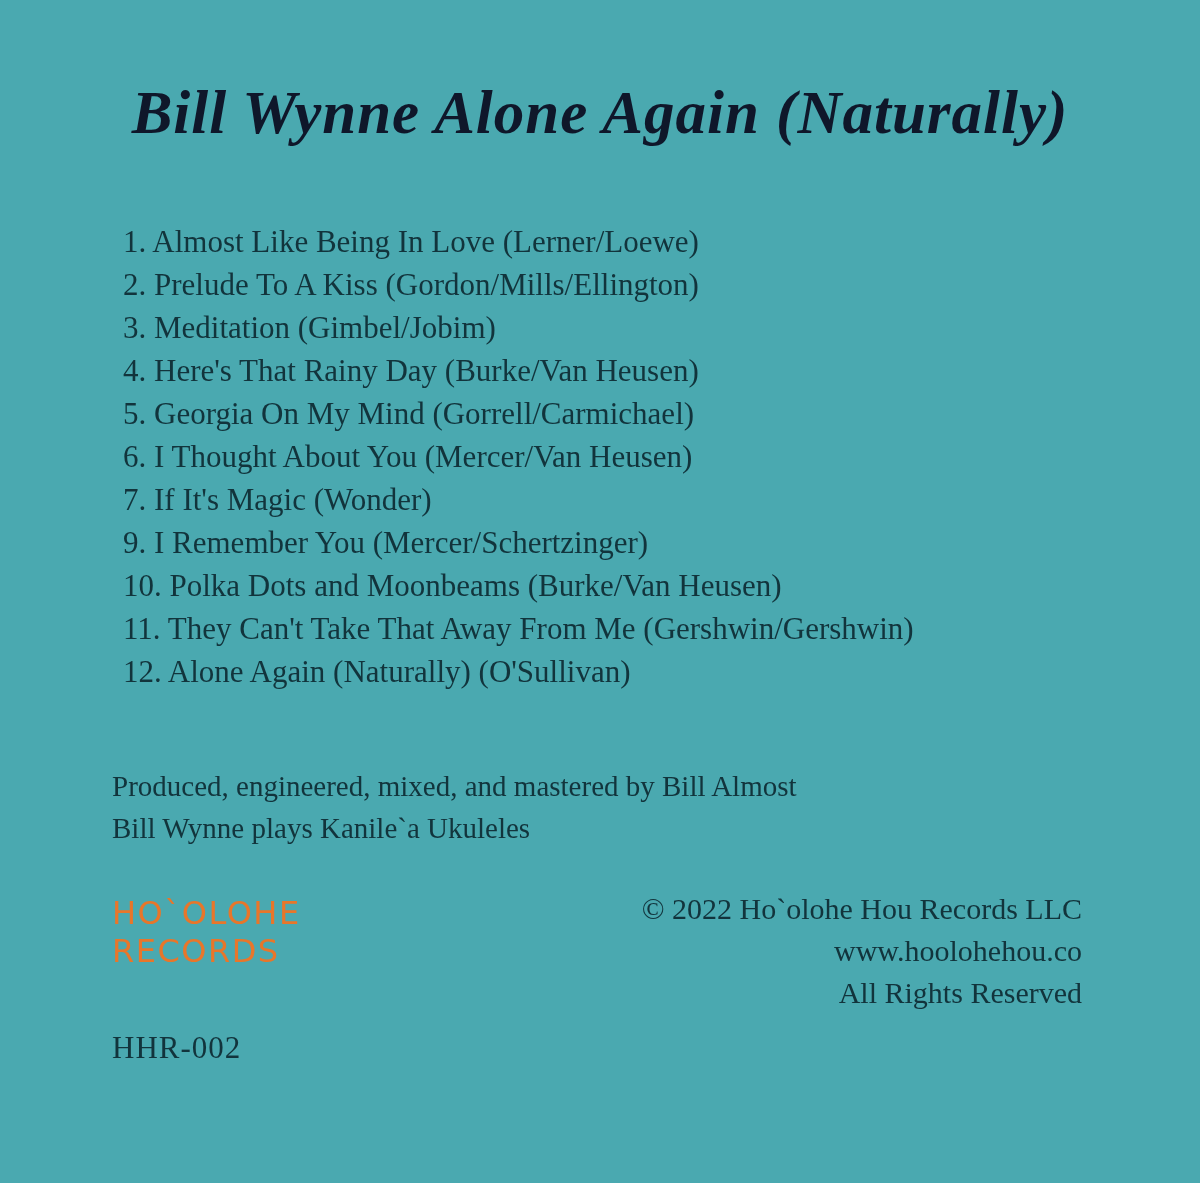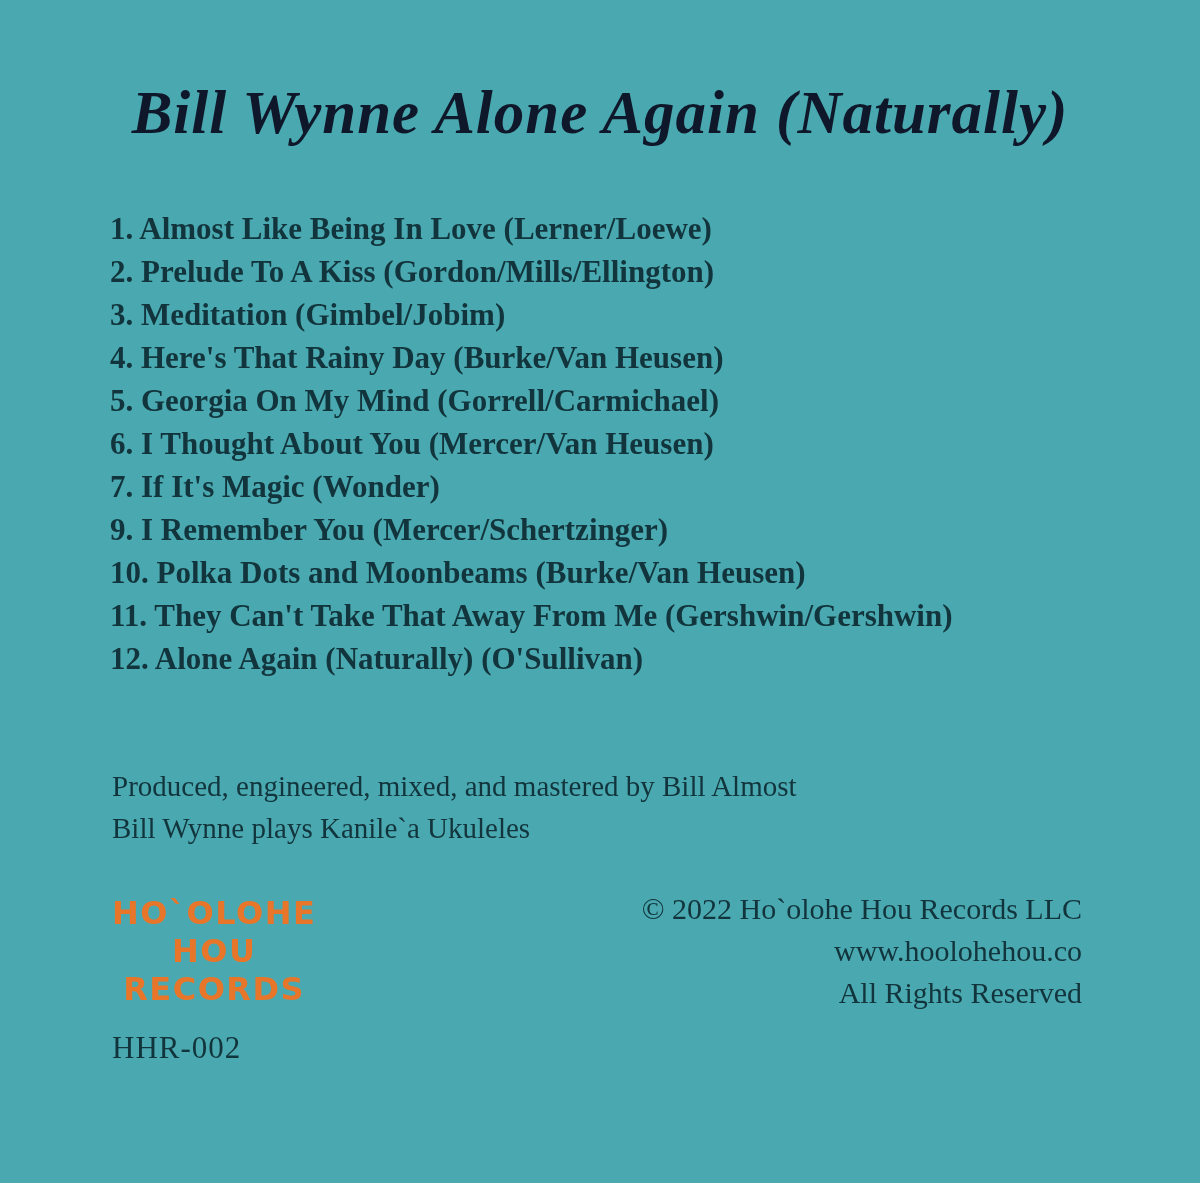--- a/index.html
+++ b/index.html
@@ -33,23 +33,22 @@
     letter-spacing: 1px;
     color: #0f172a;
     white-space: nowrap;
   }
   .tracklist {
     position: absolute;
     top: 207px;
     left: 110px;
     width: 1000px;
     list-style: none;
-    margin: 0;
+    margin: 13px;
     padding: 0;
-    font-weight: bold;
   }
   .track {
     font-size: 31px;
     line-height: 43px;
     color: #12343c;
     white-space: nowrap;
   }
   .credits {
     position: absolute;
     top: 765px;
@@ -59,22 +58,21 @@
     line-height: 42px;
   }
   .credit-line {
     white-space: nowrap;
   }
   .label-block {
     position: absolute;
     left: 112px;
     top: 894px;
     font-family: "DejaVu Sans", sans-serif;
-    font-weight: bold;
-    text-align: center;
+    font-weight: normal;
   }
   .label-line {
     font-size: 32px;
     line-height: 38px;
     letter-spacing: 1.5px;
     color: #e8762a;
   }
   .catalog {
     position: absolute;
     left: 112px;
@@ -119,21 +117,20 @@
     <li class="track">12. Alone Again (Naturally) (O'Sullivan)</li>
   </ul>
 
   <div class="credits">
     <div class="credit-line">Produced, engineered, mixed, and mastered by Bill Almost</div>
     <div class="credit-line">Bill Wynne plays Kanile`a Ukuleles</div>
   </div>
 
   <div class="label-block">
     <div class="label-line">HO`OLOHE</div>
-    <div class="label-line">HOU</div>
     <div class="label-line">RECORDS</div>
   </div>
 
   <div class="catalog">HHR-002</div>
 
   <div class="contact-block">
     <div class="contact-line">© 2022 Ho`olohe Hou Records LLC</div>
     <div class="contact-line">www.hoolohehou.co</div>
     <div class="contact-line">All Rights Reserved</div>
   </div>

